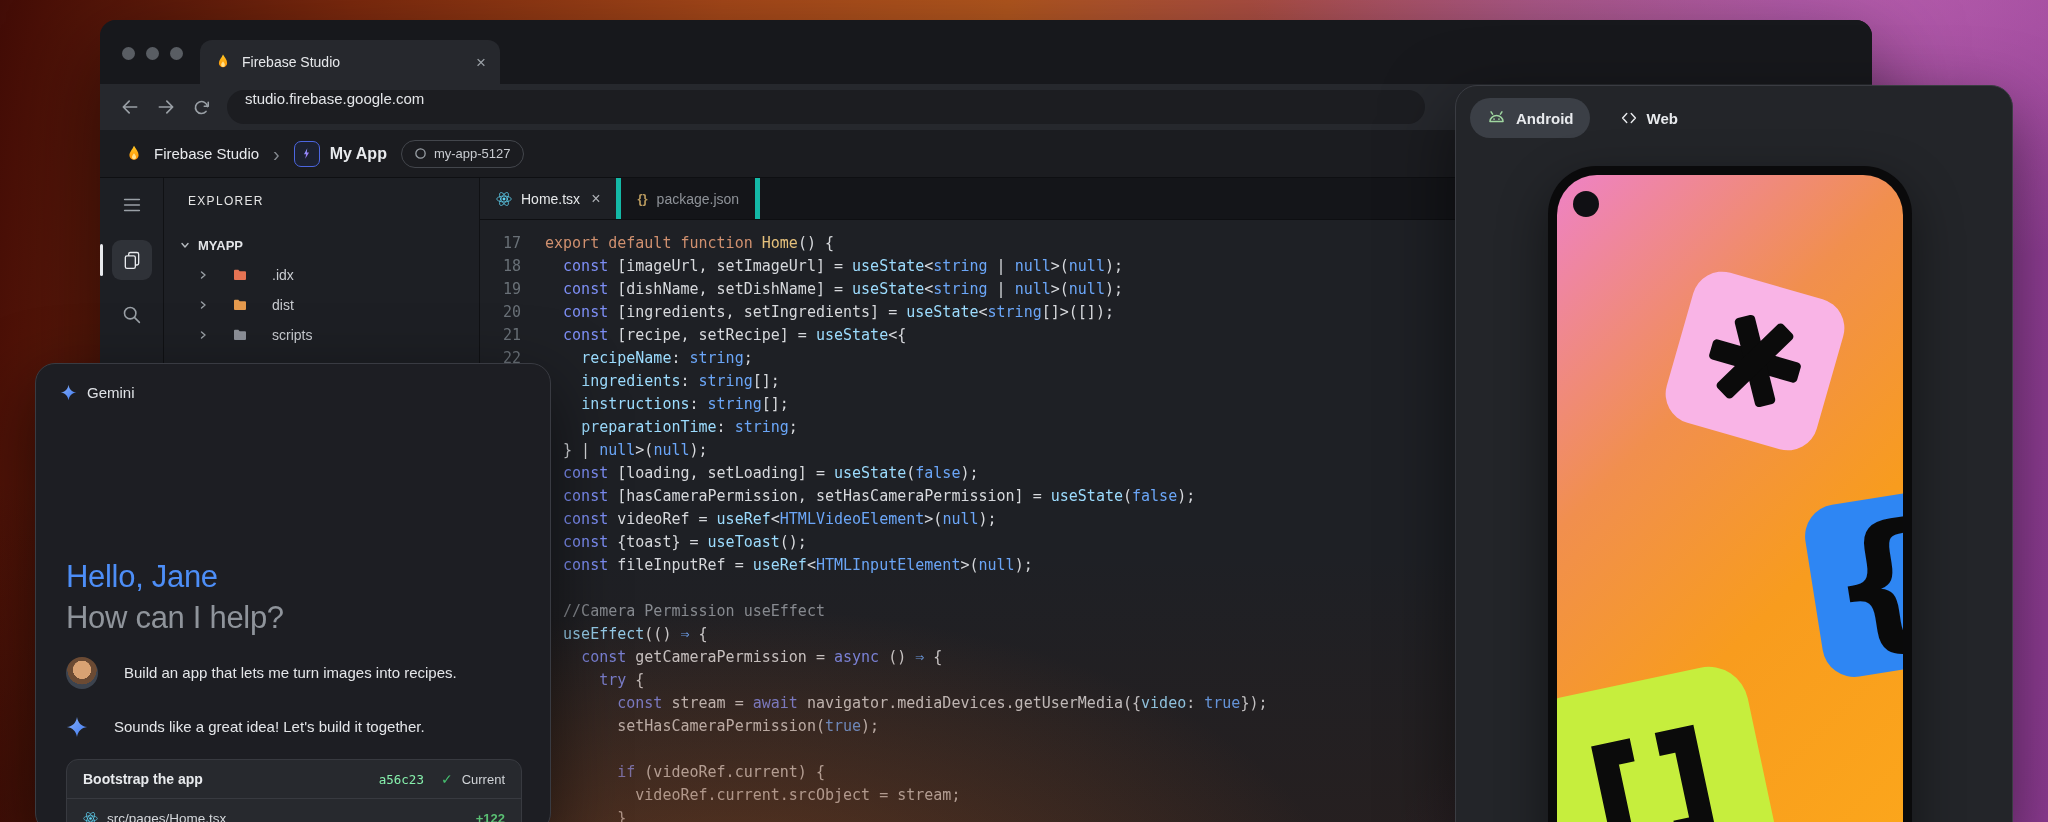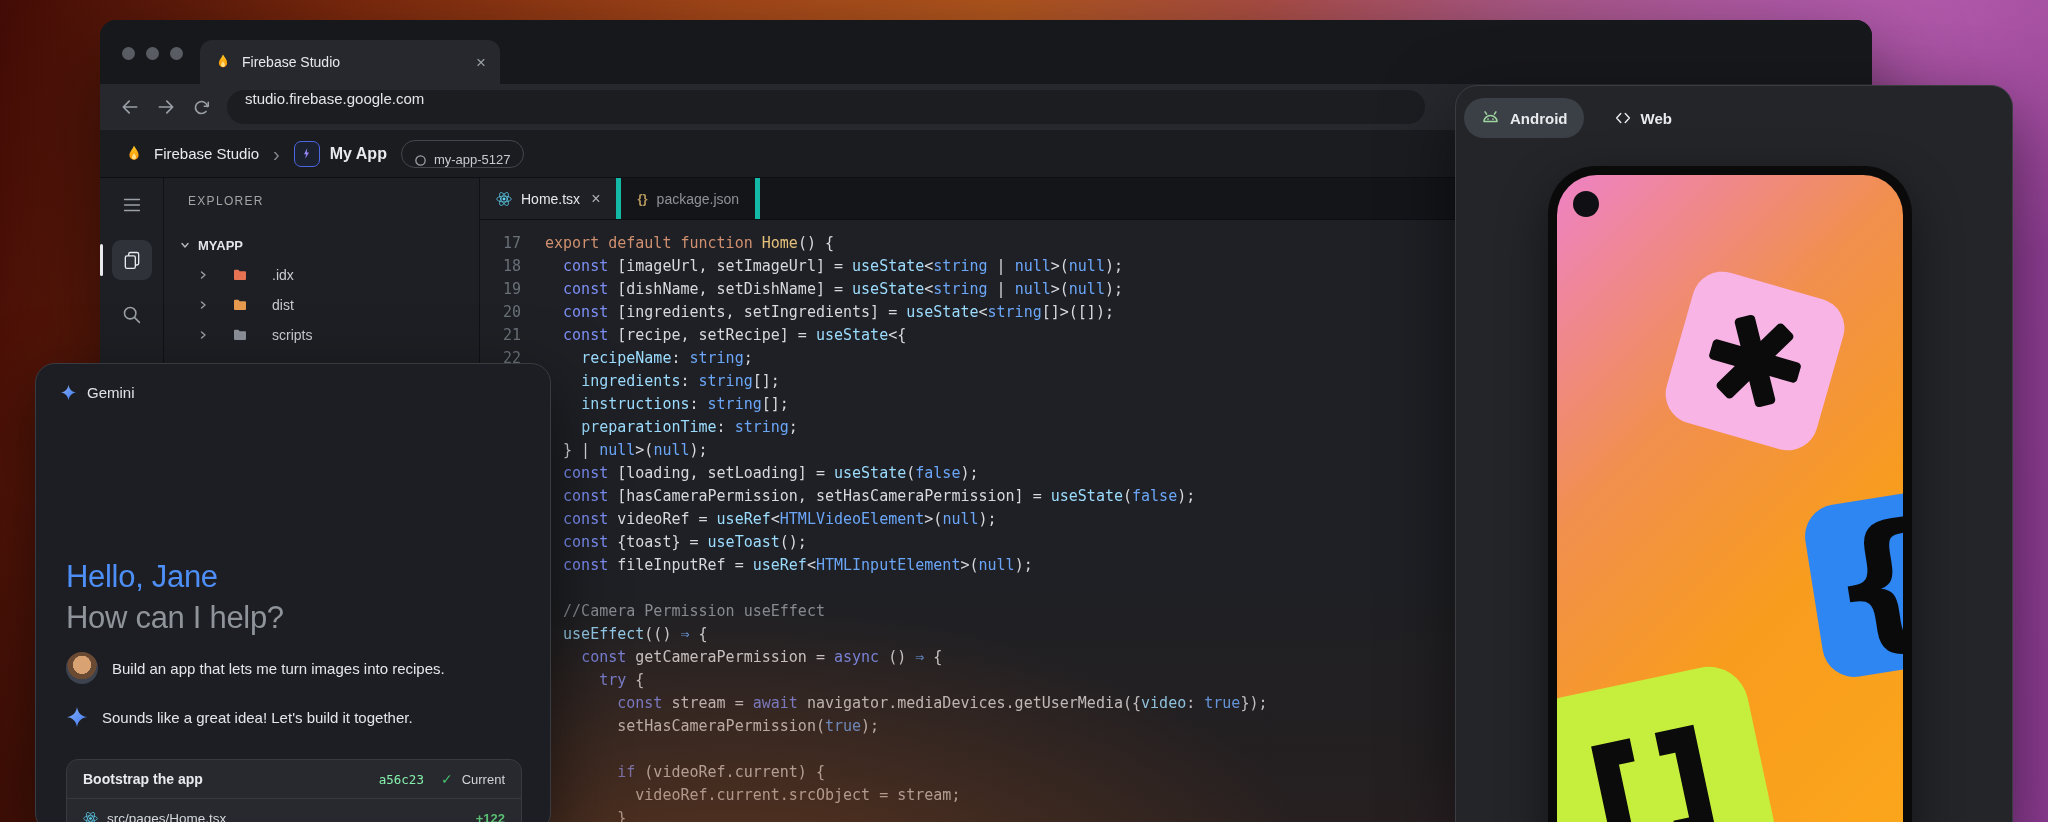--- a/index.html
+++ b/index.html
@@ -23,28 +23,28 @@
   .tab-close{margin-left:auto;color:#9aa0a6;font-size:17px;line-height:1;}
   .toolbar{height:46px;background:#26282d;display:flex;align-items:center;padding:0 14px;}
   .nav-icons{display:flex;align-items:center;gap:16px;margin-left:6px;color:#9aa0a6;}
   .urlbar{margin-left:16px;width:1198px;height:34px;border-radius:17px;background:#1c1d21;
     display:flex;align-items:flex-start;padding:0 18px;font-size:15px;color:#e3e5e8;}
   .app-header{height:48px;background:#1b1c20;display:flex;align-items:center;padding:0 24px;border-bottom:1px solid #0e0f12;}
   .ah-product{margin-left:10px;font-size:15px;font-weight:500;color:#e8eaed;white-space:nowrap;}
   .ah-sep{margin:0 14px;color:#84888e;font-size:20px;line-height:1;}
   .app-icon{width:26px;height:26px;border-radius:7px;border:1.5px solid #4c66e0;background:#1c2130;display:grid;place-items:center;}
   .ah-app{margin-left:10px;font-size:16px;font-weight:700;white-space:nowrap;}
-  .ah-badge{margin-left:14px;height:28px;border:1px solid #43464c;border-radius:14px;display:flex;align-items:flex-end;gap:7px;padding:0 12px;font-size:13px;color:#c8cbd0;white-space:nowrap;}
+  .ah-badge{margin-left:14px;height:28px;border:1px solid #43464c;border-radius:14px;display:flex;align-items:center;gap:7px;padding:0 12px;font-size:13px;color:#c8cbd0;white-space:nowrap;}
   
   .ide{position:absolute;top:158px;left:0;right:0;bottom:0;display:flex;}
   .activity{width:64px;background:#1d1f24;border-right:1px solid #101114;display:flex;flex-direction:column;align-items:center;padding-top:16px;gap:24px;color:#9aa0a6;}
   .act-files{width:40px;height:40px;border-radius:9px;background:#2f3238;display:grid;place-items:center;position:relative;color:#e8eaed;}
   .act-files::before{content:"";position:absolute;left:-12px;top:4px;width:3px;height:32px;background:#e8eaed;border-radius:2px;}
   .explorer{width:316px;background:#1d1f24;border-right:1px solid #101114;padding-top:16px;}
-  .explorer-title{padding-left:24px;font-size:12px;letter-spacing:1.3px;color:#a3a3a3;}
+  .explorer-title{padding-left:24px;font-size:12px;letter-spacing:1.3px;color:#e5e5e5;}
   .tree{margin-top:22px;}
   .tree-root{display:flex;align-items:center;gap:8px;height:30px;padding-left:16px;font-size:13px;font-weight:700;color:#e3e5e8;}
   .tree-item{display:flex;align-items:center;gap:24px;height:30px;padding-left:34px;font-size:14px;color:#c9ccd1;}
   .editor{flex:1;background:#1e2025;position:relative;overflow:hidden;}
   .tabstrip{height:42px;background:#141519;display:flex;border-bottom:1px solid #0e0f12;}
   .ed-tab{display:flex;align-items:center;gap:9px;padding:0 16px;font-size:14px;color:#8e9298;border-right:5px solid #14b8a6;white-space:nowrap;}
   .ed-tab.active{background:#1e2025;color:#e6e8ea;}
   .braces{color:#b8995e;font-size:13px;font-weight:700;}
   .ed-close{color:#aeb1b6;font-size:16px;margin-left:2px;}
   .code{position:absolute;top:42px;left:0;right:0;bottom:0;padding-top:12px;font-family:"DejaVu Sans Mono",monospace;font-size:15px;line-height:23px;}
@@ -57,37 +57,37 @@
     radial-gradient(1000px 520px at 18% 118%, rgba(166,82,30,.45), rgba(166,82,30,0) 62%),
     radial-gradient(760px 480px at 98% 115%, rgba(150,62,140,.28), transparent 62%),
     linear-gradient(to bottom, rgba(20,21,26,0) 55%, rgba(60,30,18,.25) 100%);}
   
   .gemini-panel{position:absolute;left:35px;top:363px;width:516px;height:470px;background:#1d1e23;
     border:1px solid #393b42;border-radius:20px;box-shadow:0 24px 70px rgba(0,0,0,.55);z-index:4;}
   .gp-header{display:flex;align-items:center;gap:10px;padding:20px 0 0 24px;font-size:15px;color:#dfe2e6;}
   .gp-greet{position:absolute;left:30px;top:160px;font-size:31px;font-weight:500;letter-spacing:-.3px;line-height:41px;white-space:nowrap;margin-top:32px;}
   .g1{color:#4d8ef7}.g2{color:#8f949b}
   .gp-msg{position:absolute;left:30px;right:24px;display:flex;align-items:center;gap:14px;font-size:15px;color:#e4e6e9;}
-  .gp-msg p{margin:0}
+  .gp-msg p{margin:12px}
   .gp-msg.user{top:288px}.gp-msg.ai{top:342px}
   .avatar{width:32px;height:32px;border-radius:50%;flex:none;
     background:radial-gradient(circle at 50% 40%, #d9a273 36%, #6b4a33 37% 58%, #3c434e 59%);}
   .task-card{position:absolute;left:30px;top:395px;width:456px;background:#27292e;border:1px solid #383a40;border-radius:12px;}
   .tc-row{display:flex;align-items:center;height:39px;padding:0 16px;gap:9px;white-space:nowrap;}
   .tc-row1{border-bottom:1px solid #383a40;}
   .tc-title{font-size:14px;font-weight:700;color:#e8eaed;flex:1;}
   .commit{font-family:"DejaVu Sans Mono",monospace;font-size:12.5px;color:#86efac;}
   .check{color:#46be6f;font-size:14px;font-weight:700;margin-left:8px;}
   .current{font-size:13px;color:#d0d3d7;}
   .tc-file{font-size:13.5px;color:#d4d7db;flex:1;}
   .diff{font-size:13px;font-weight:700;color:#5abf73;}
   
   .preview-panel{position:absolute;left:1455px;top:85px;width:558px;height:758px;background:#232529;
     border:1px solid #3a3c42;border-radius:22px;box-shadow:0 24px 70px rgba(0,0,0,.5);z-index:3;}
-  .toggles{position:absolute;left:8px;top:12px;display:flex;align-items:center;gap:14px;}
+  .toggles{position:absolute;left:14px;top:12px;display:flex;align-items:center;gap:14px;}
   .toggle{display:flex;align-items:center;gap:9px;height:40px;padding:0 16px;border-radius:20px;color:#e8eaed;font-size:15px;font-weight:600;}
   .toggle.active{background:#3b3f46;}
   .phone{position:absolute;left:92px;top:80px;width:364px;height:720px;background:#0a0a0b;border-radius:48px;padding:9px;box-shadow:0 18px 50px rgba(0,0,0,.45);}
   .phone-screen{width:100%;height:100%;border-radius:40px;overflow:hidden;position:relative;
     background:linear-gradient(135deg,#ee82c6 0%,#f18f4e 34%,#f89c1e 62%,#fca71b 100%);}
   .camera{position:absolute;left:16px;top:16px;width:26px;height:26px;border-radius:50%;background:#101014;}
   .tile{position:absolute;display:grid;place-items:center;}
   .tile-pink{left:120px;top:108px;width:156px;height:156px;border-radius:30px;background:#f9b4e6;transform:rotate(16deg);}
   .tile-blue{left:256px;top:320px;width:174px;height:174px;border-radius:32px;background:#2e86f3;transform:rotate(-9deg);}
   .big-brace{position:absolute;left:16px;top:50%;transform:translateY(-52%);font-family:"DejaVu Sans",sans-serif;font-weight:700;font-size:148px;color:#0a0a0a;line-height:1;}

